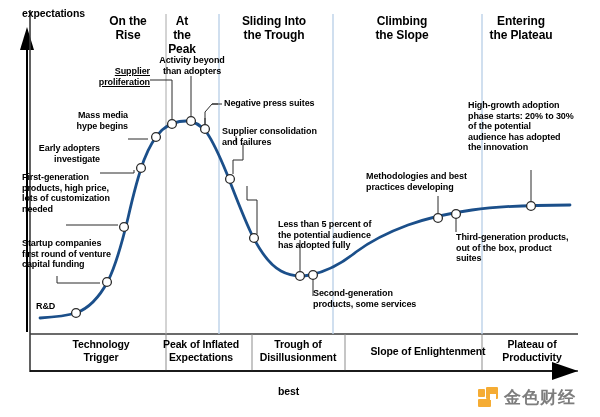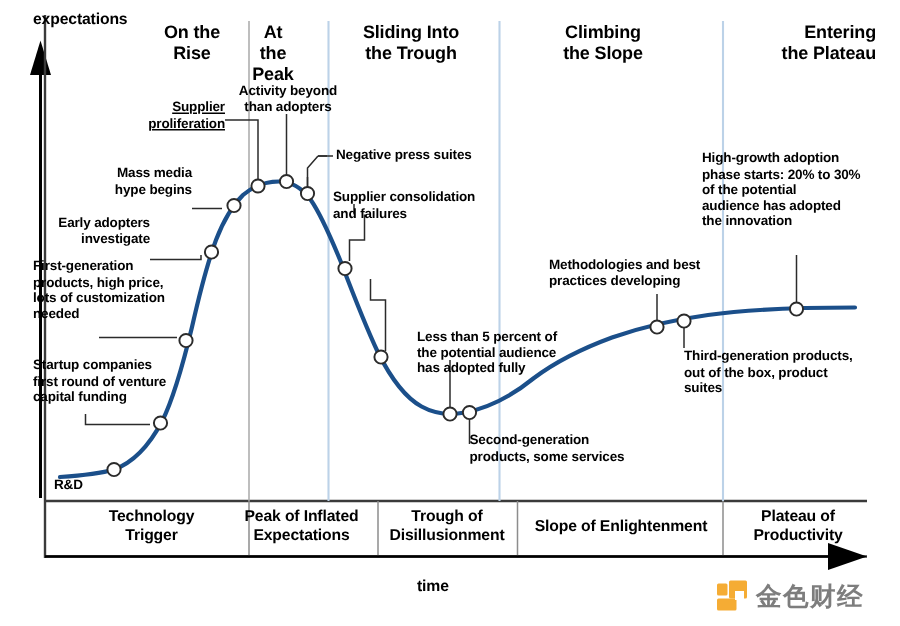--- a/index.html
+++ b/index.html
@@ -146,44 +146,44 @@
       <circle cx="254" cy="238" r="4.4"></circle>
       <circle cx="300" cy="276" r="4.4"></circle>
       <circle cx="313" cy="275" r="4.4"></circle>
       <circle cx="438" cy="218" r="4.4"></circle>
       <circle cx="456" cy="214" r="4.4"></circle>
       <circle cx="531" cy="206" r="4.4"></circle>
     </g>
   </svg>
 
   <div class="txt axislbl" style="left:22px;top:7px;">expectations</div>
-  <div class="txt axislbl" style="left:278px;top:385px;">time</div>
+  <div class="txt axislbl" style="left:278px;top:385px;">best</div>
 
   <div class="txt phase" style="left:88px;top:14px;width:80px;">On the
 Rise</div>
   <div class="txt phase" style="left:168px;top:14px;width:28px;">At the
 Peak</div>
   <div class="txt phase" style="left:224px;top:14px;width:100px;">Sliding Into
 the Trough</div>
   <div class="txt phase" style="left:352px;top:14px;width:100px;">Climbing
 the Slope</div>
-  <div class="txt phase" style="left:480px;top:14px;width:104px;text-align:right;">Entering
+  <div class="txt phase" style="left:469px;top:14px;width:104px;">Entering
 the Plateau</div>
 
   <div class="txt stagelbl" style="left:38px;top:338px;width:126px;">Technology
 Trigger</div>
   <div class="txt stagelbl" style="left:148px;top:338px;width:106px;">Peak of Inflated
 Expectations</div>
   <div class="txt stagelbl" style="left:246px;top:338px;width:104px;">Trough of
 Disillusionment</div>
-  <div class="txt stagelbl" style="left:346px;top:345px;width:136px;">Slope of Enlightenment</div>
+  <div class="txt stagelbl" style="left:360px;top:345px;width:136px;">Slope of Enlightenment</div>
   <div class="txt stagelbl" style="left:484px;top:338px;width:96px;">Plateau of
 Productivity</div>
 
-  <div class="txt ann" style="left:36px;top:318px;">R&amp;D</div>
+  <div class="txt ann" style="left:36px;top:301px;">R&amp;D</div>
 
   <div class="txt ann" style="left:22px;top:238px;width:100px;">Startup companies
 first round of venture
 capital funding</div>
 
   <div class="txt ann" style="left:22px;top:172px;width:106px;">First-generation
 products, high price,
 lots of customization
 needed</div>
 

